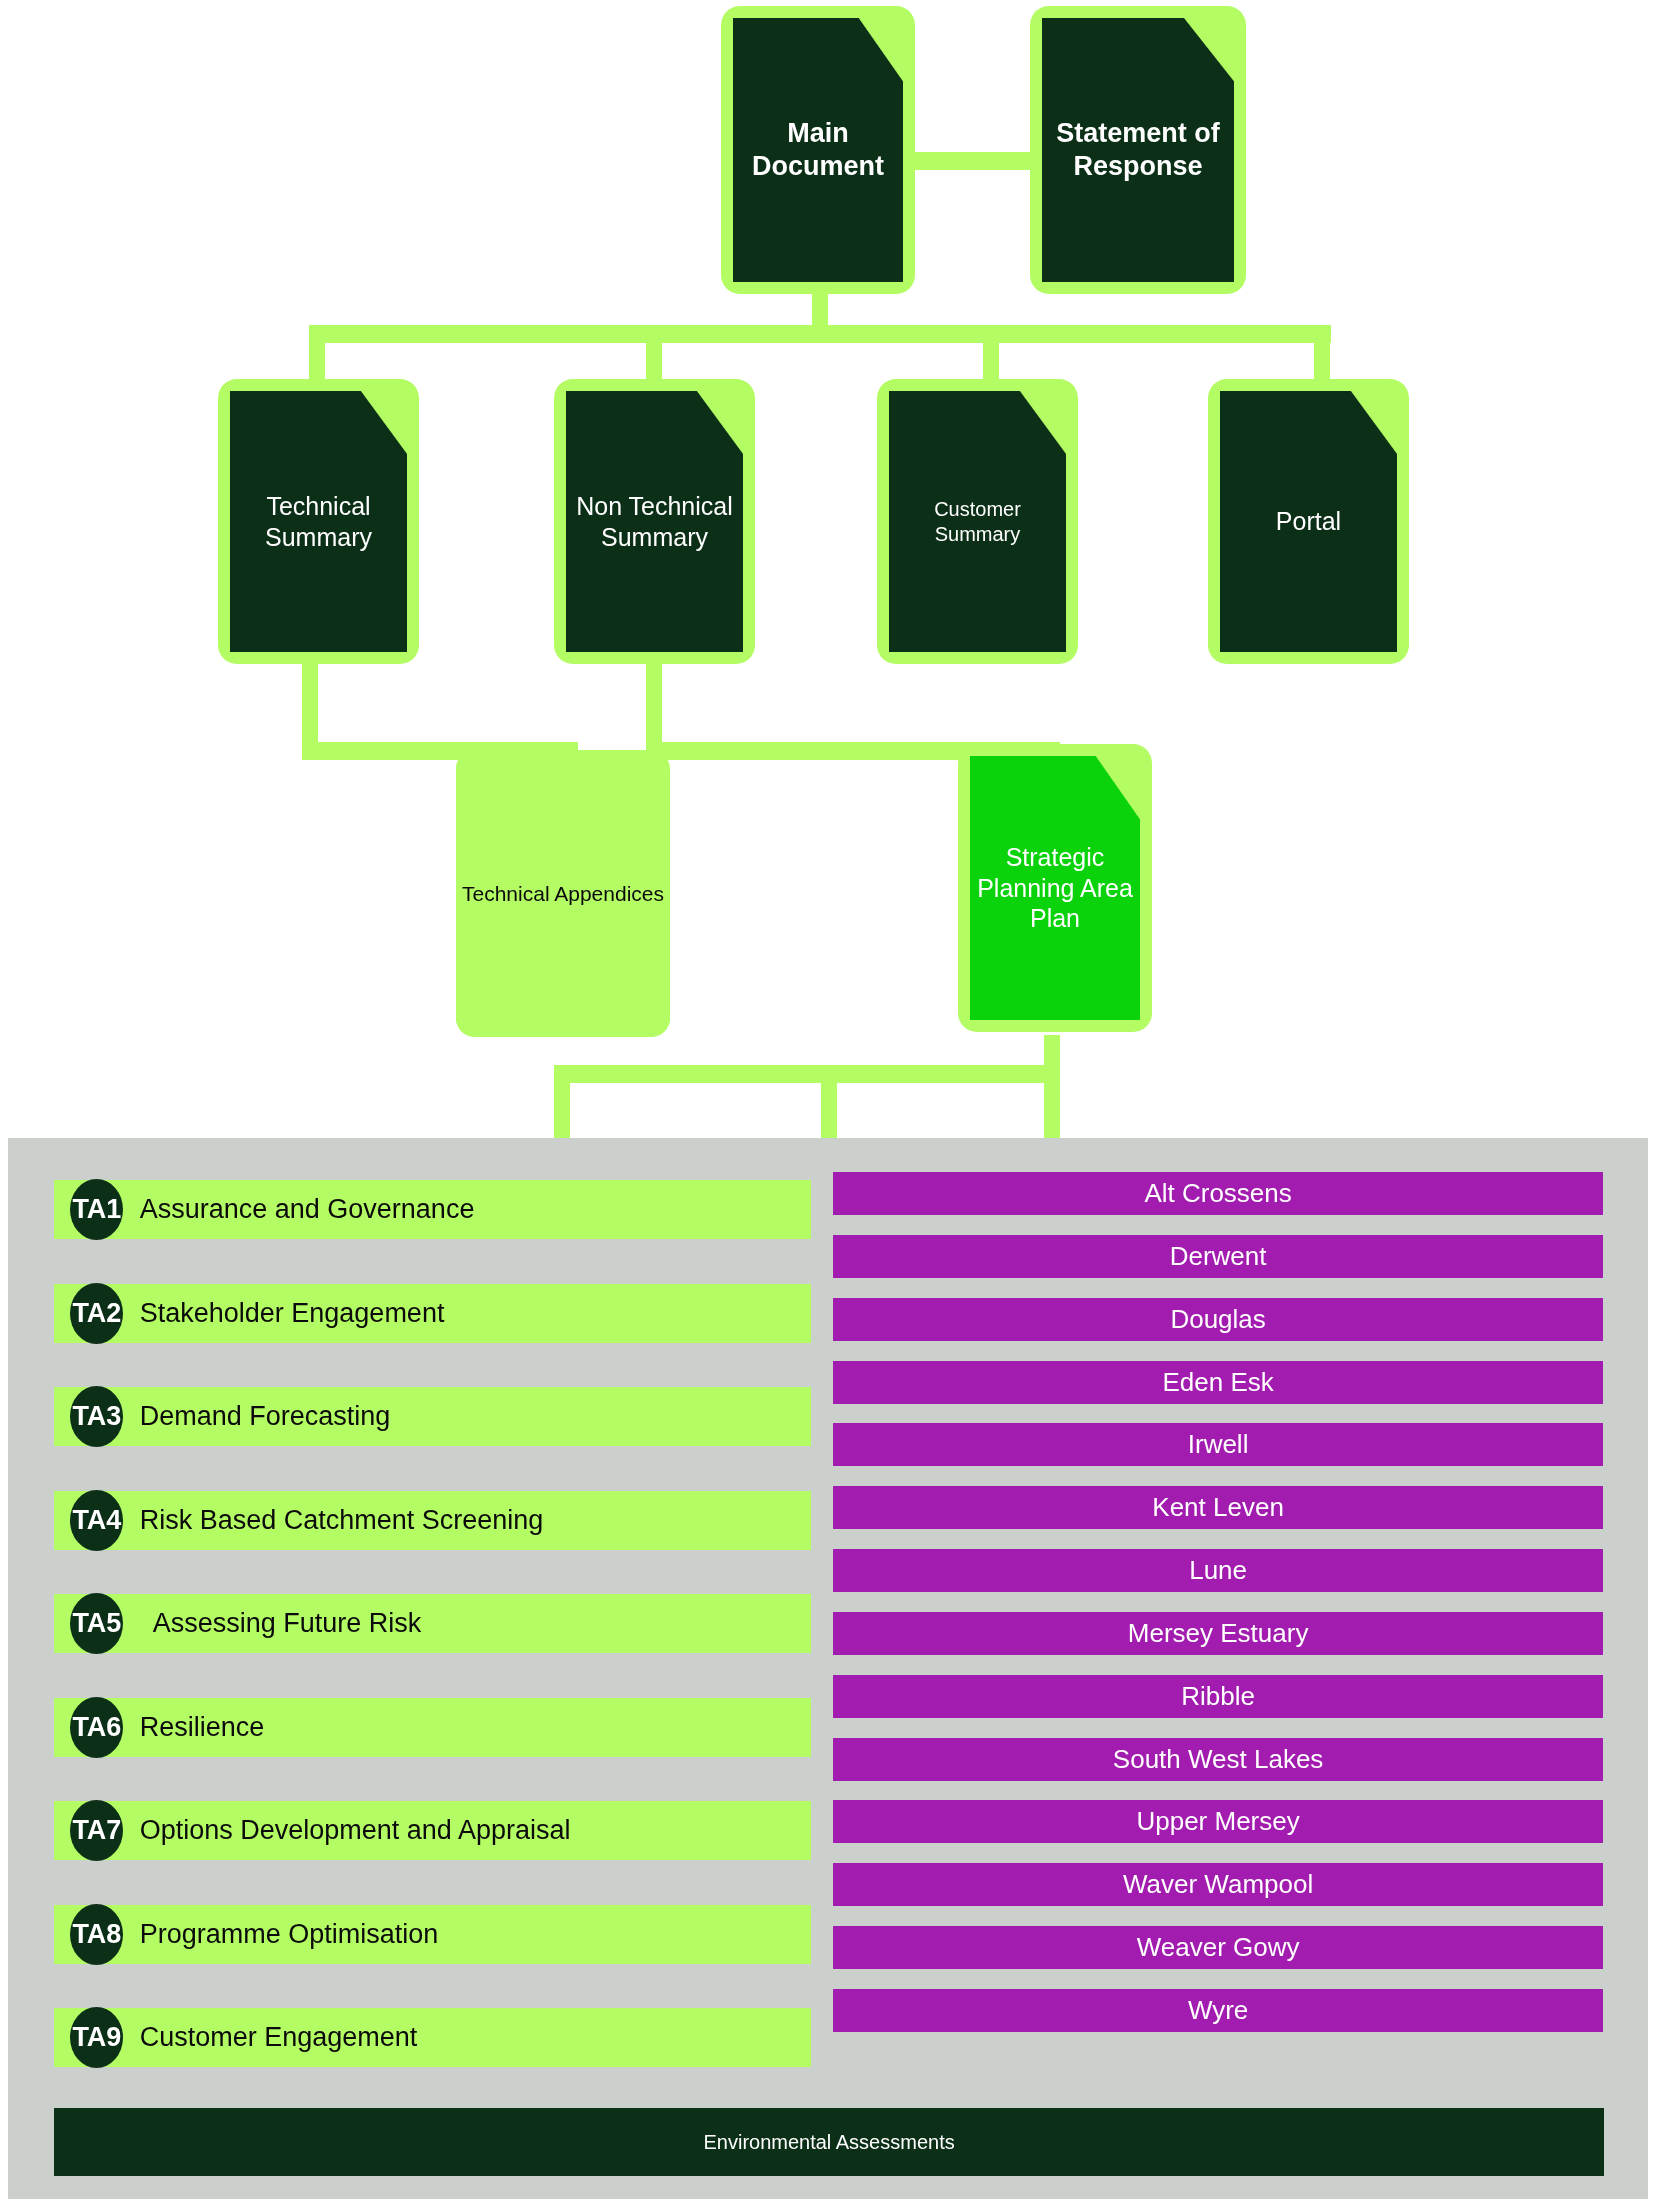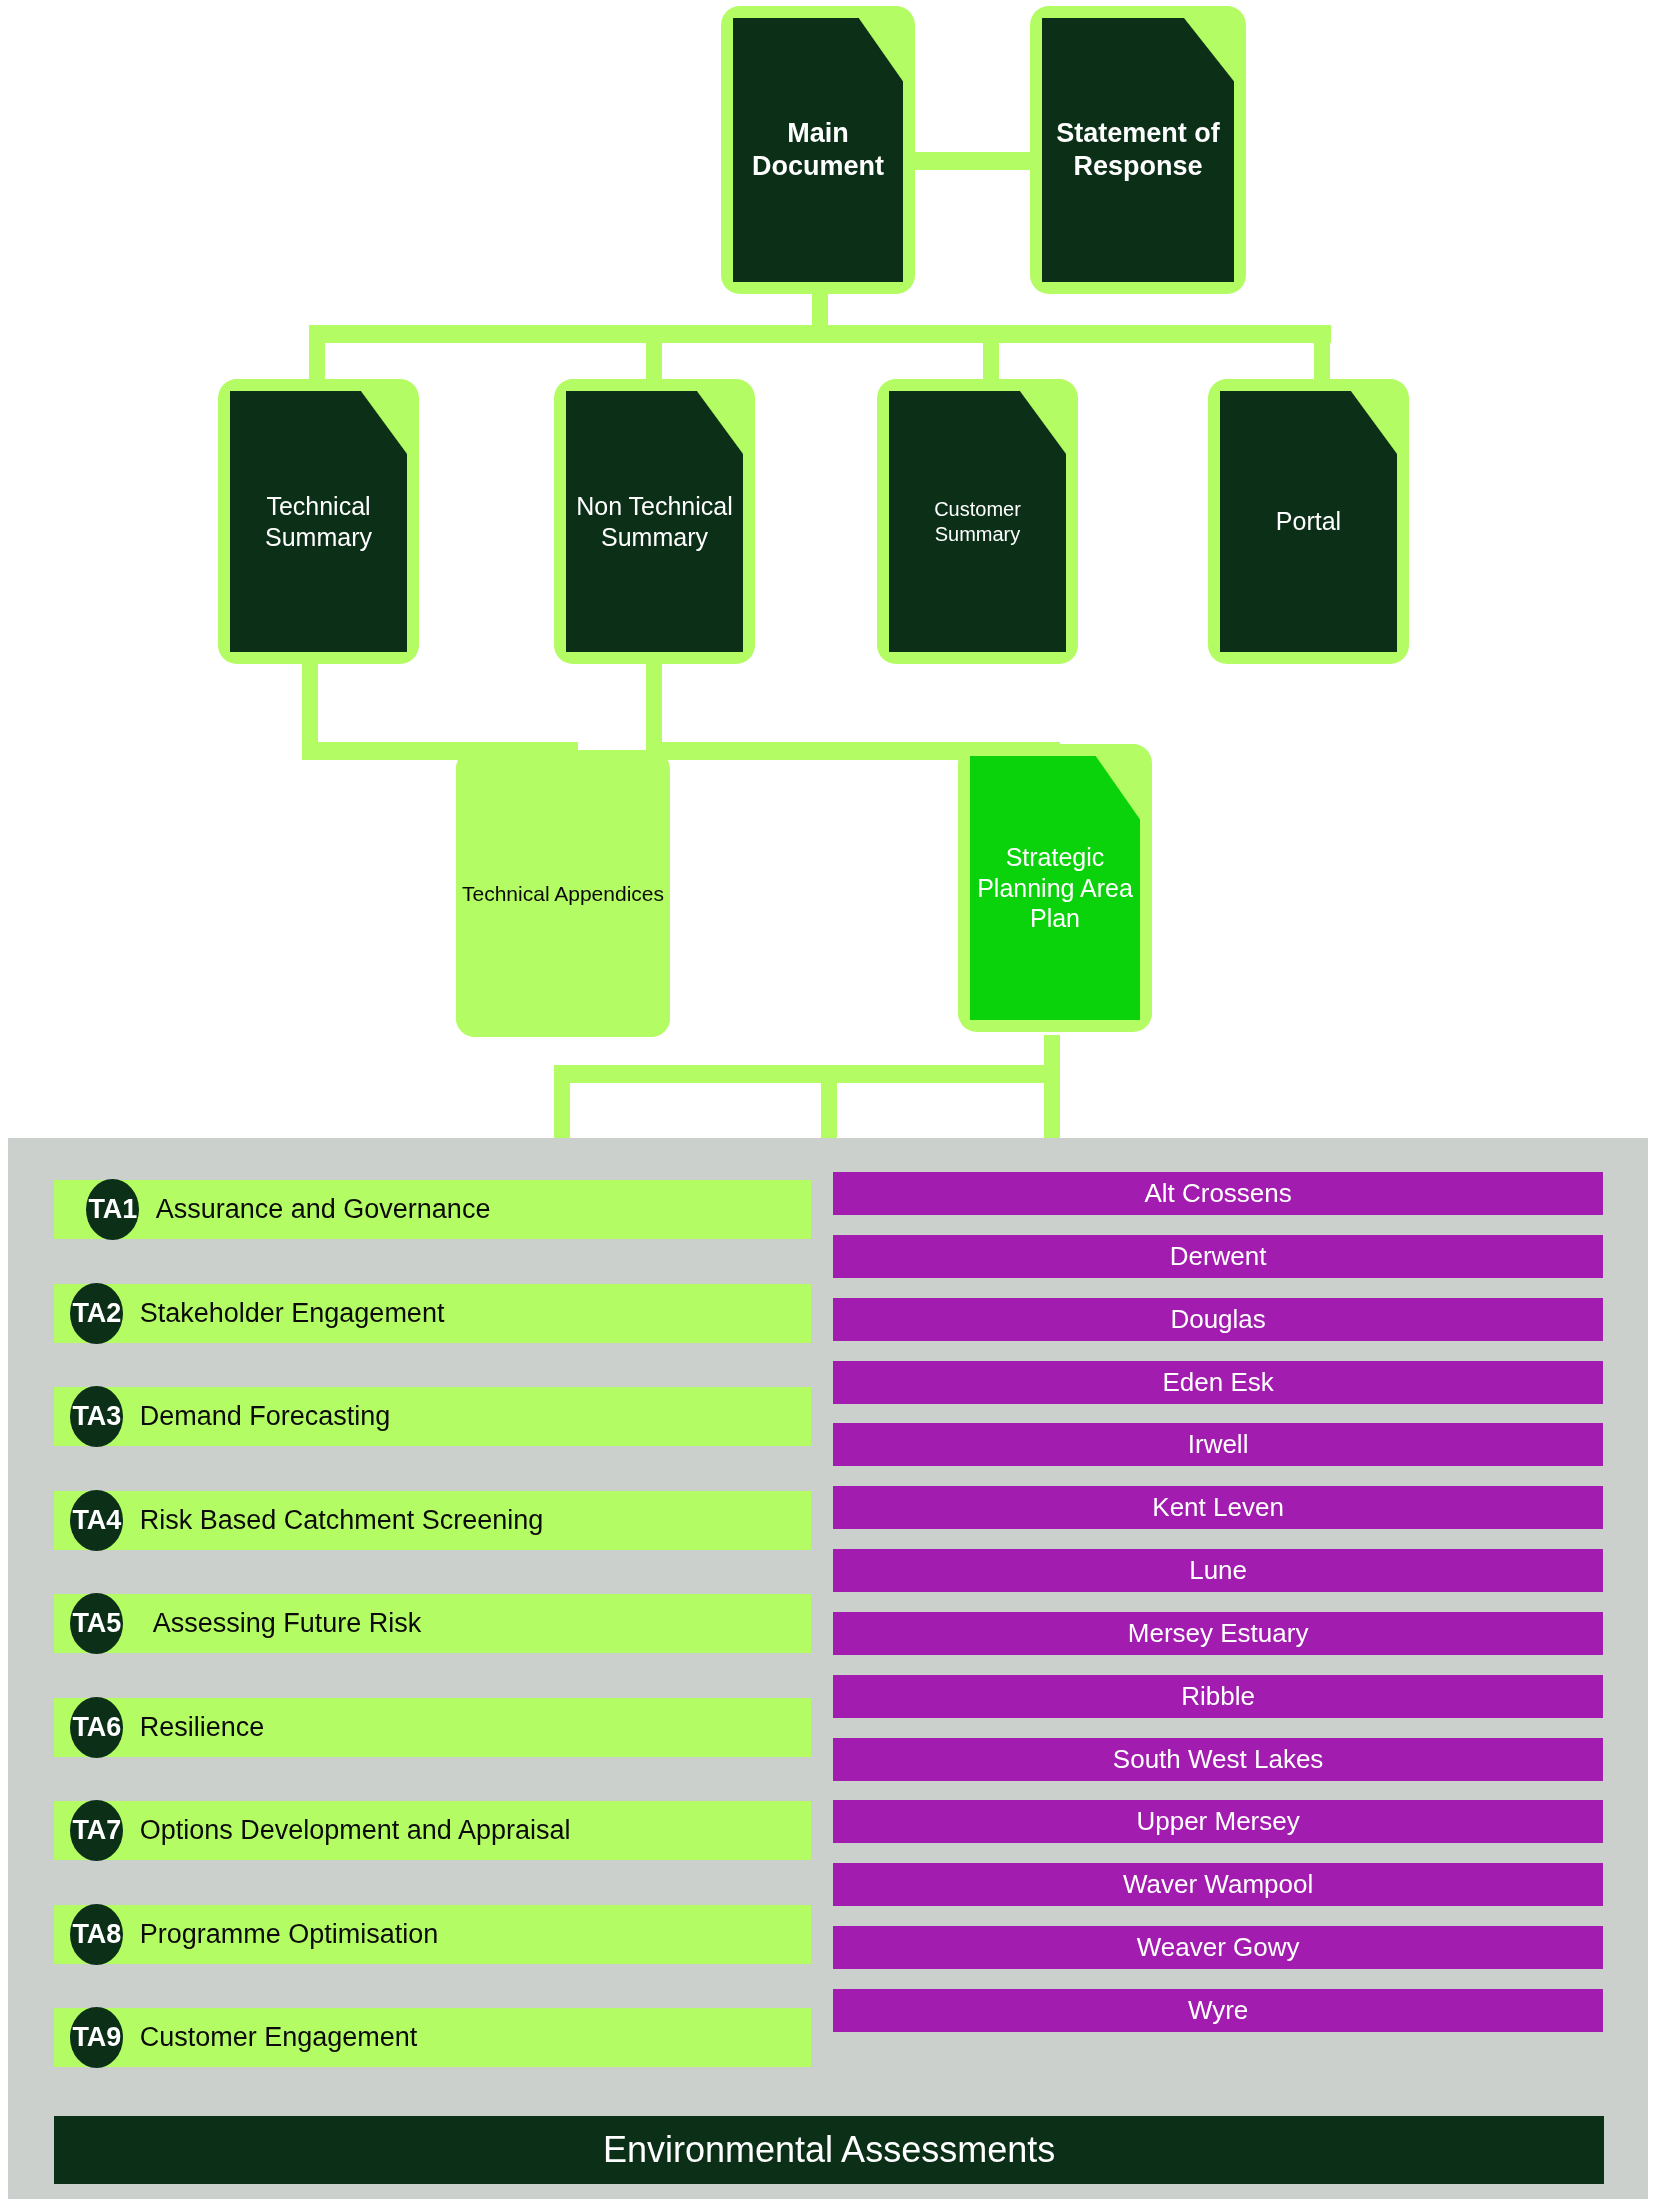--- a/index.html
+++ b/index.html
@@ -84,22 +84,21 @@
     background:#a21caf;
     display:flex; align-items:center; justify-content:center;
     color:#ffffff;
     font-size:26px;
   }
   #env-bar {
     position:absolute;
     background:#0c2f18;
     display:flex; align-items:center; justify-content:center;
     color:#ffffff;
-    font-size:36px;
-    margin-top:8px;
+    font-size:20px;
   }
 </style>
 </head>
 <body>
 
 <div id="stage">
 
   <div class="conn" style="left:909px; top:152px; width:126px; height:18px;"></div>
 
   <div class="conn" style="left:812px; top:287px; width:16.3px; height:44px;"></div>
@@ -174,21 +173,21 @@
 
   <div class="doc bright" style="left:958px; top:744px; width:194px; height:288px;">
     <div class="page">
       <div class="fold"></div>
       <span class="label" style="font-size:25px;">Strategic Planning Area Plan</span>
     </div>
   </div>
 
   <div id="panel" style="left:8.1px; top:1138px; width:1640px; height:1061px;">
 
-    <div class="ta-row" style="left:46px; top:42px; width:757px; height:59px;padding-left:16px;">
+    <div class="ta-row" style="left:46px; top:42px; width:757px; height:59px;">
       <div class="ta-badge">TA1</div>
       <div class="ta-label">Assurance and Governance</div>
     </div>
     <div class="ta-row" style="left:46px; top:146px; width:757px; height:59px;">
       <div class="ta-badge">TA2</div>
       <div class="ta-label">Stakeholder Engagement</div>
     </div>
     <div class="ta-row" style="left:46px; top:249px; width:757px; height:59px;">
       <div class="ta-badge">TA3</div>
       <div class="ta-label">Demand Forecasting</div>

